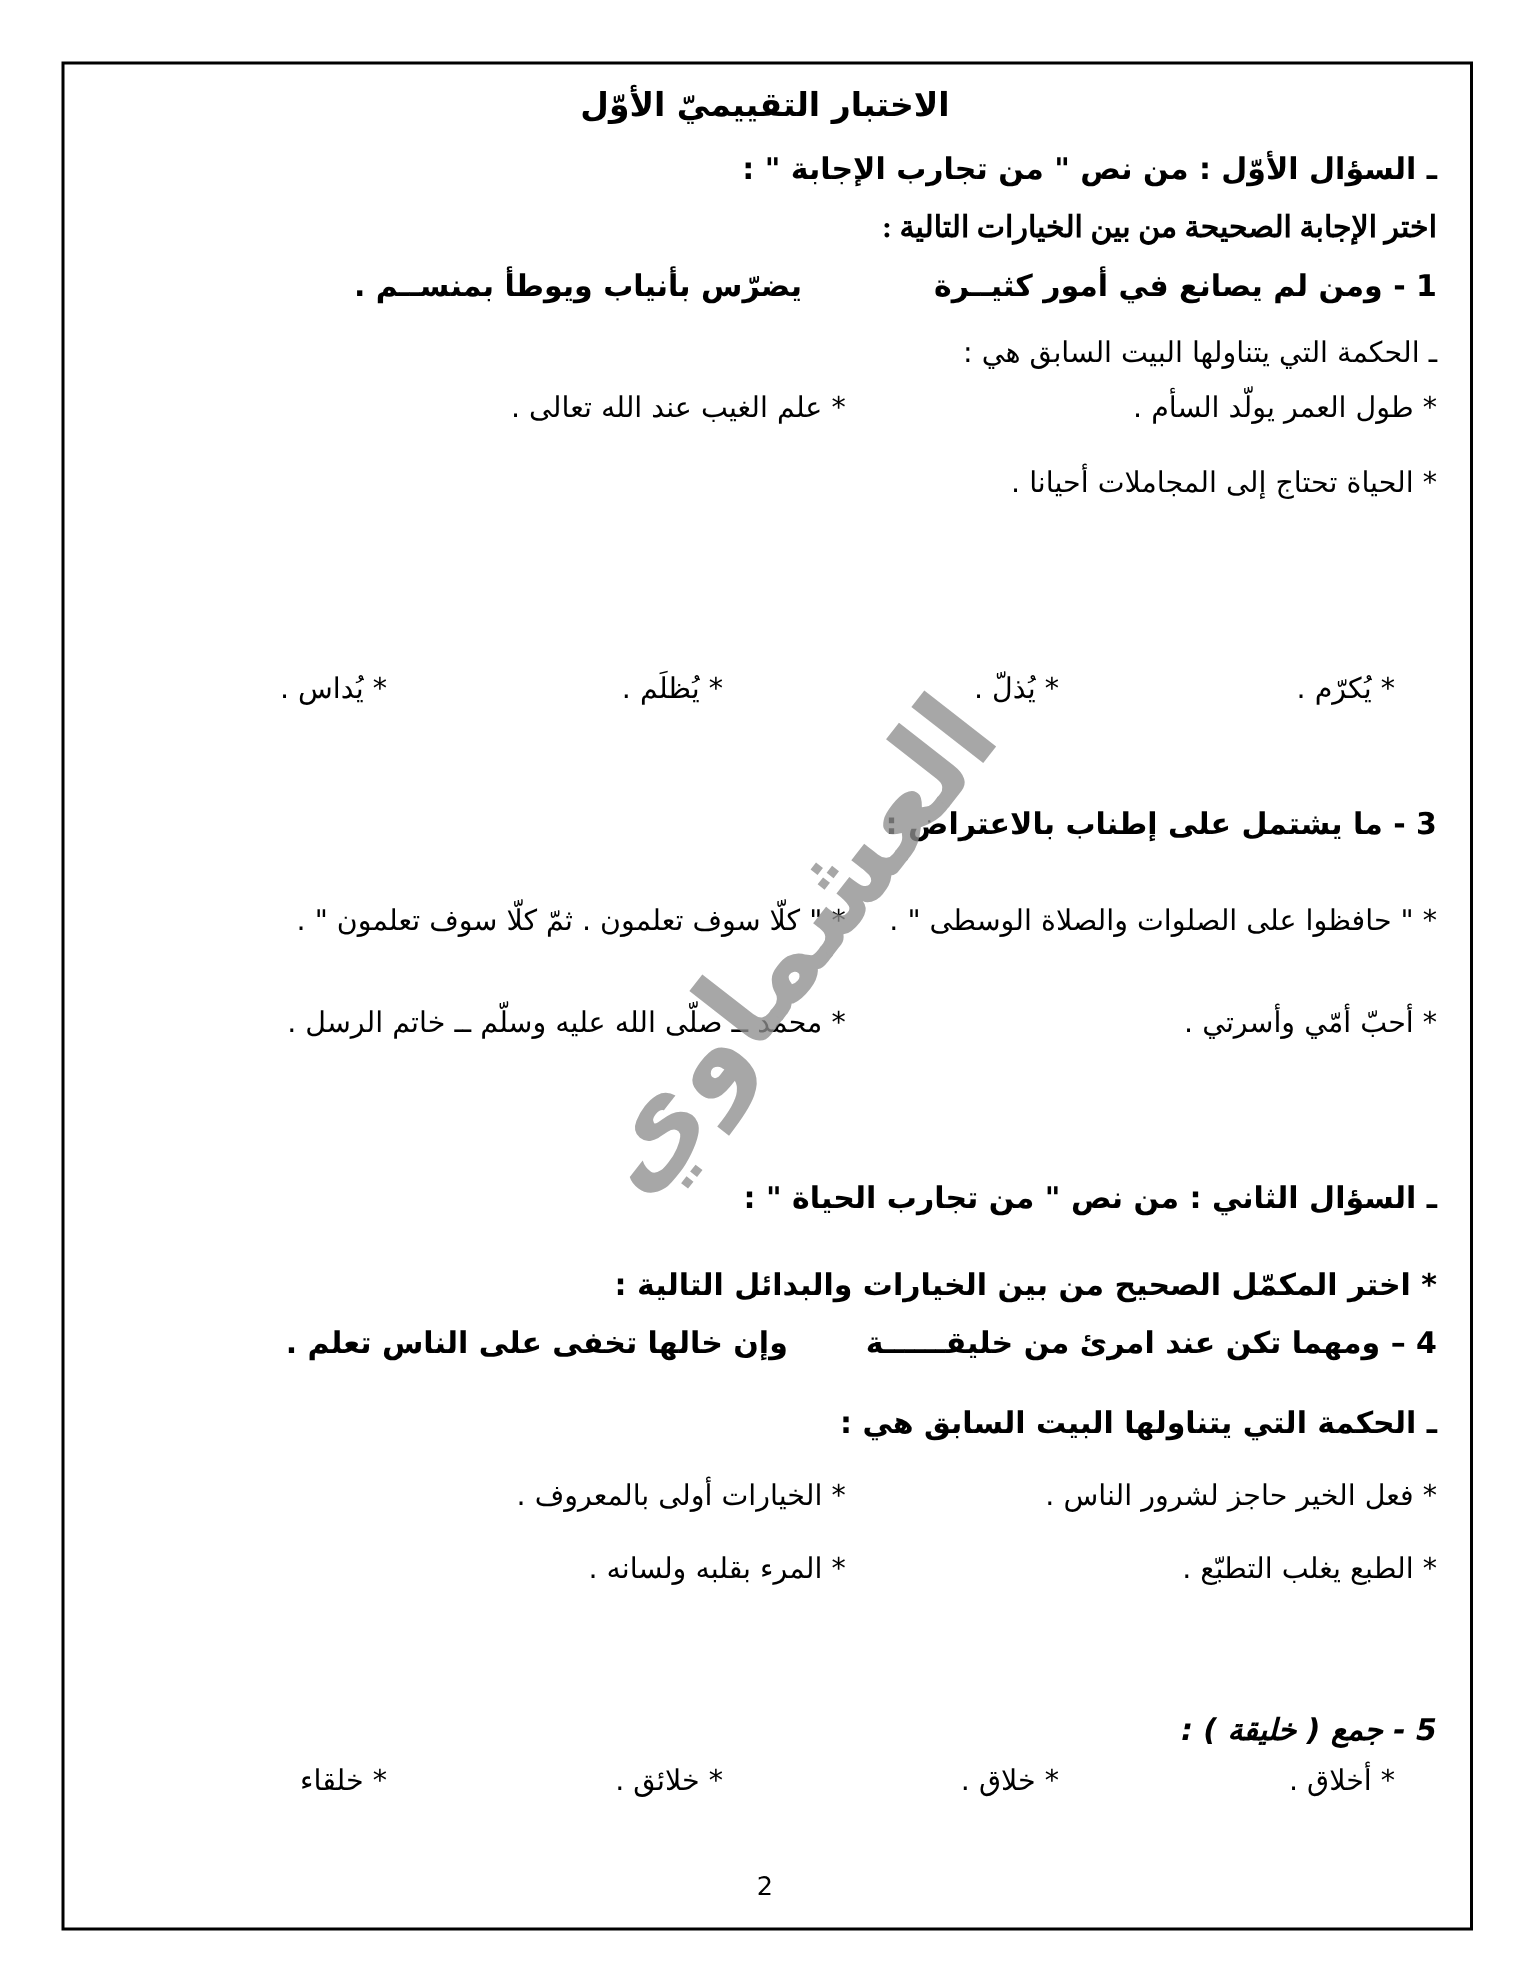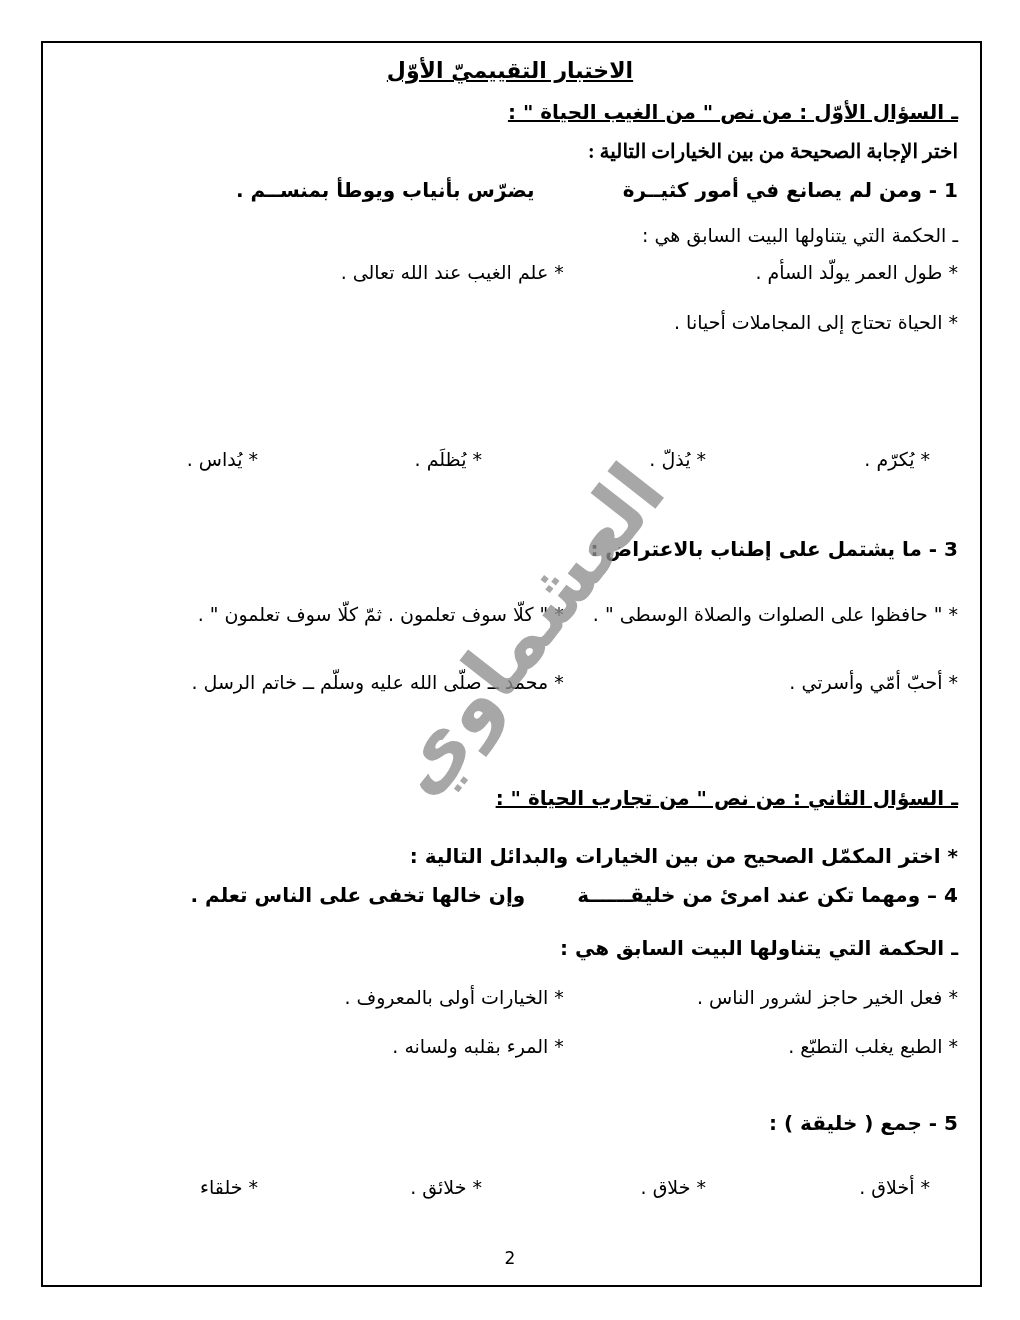--- a/index.html
+++ b/index.html
@@ -17,21 +17,21 @@
     border:2px solid #000;
   }
   .ln{
     position:absolute;
     right:62px;left:62px;
     direction:rtl;
     text-align:right;
     white-space:nowrap;
   }
   .bold{font-weight:bold;}
-  .u{text-decoration:underline;}
+  .u{}
   .center{text-align:center;}
   .sz-title{font-size:22px;}
   .sz-h{font-size:20px;}
   .sz-b{font-size:19px;}
   .row2{display:flex;}
   .row2 .c1{width:44%;text-align:right;}
   .row2 .c2{width:56%;text-align:right;}
   .row4{display:flex;}
   .row4 .c{width:25%;text-align:right;padding-right:0;box-sizing:border-box;}
   .row4 .c{padding-right:28px;}
@@ -64,21 +64,21 @@
 </head>
 <body>
 
 <div class="page">
   <div class="frame"></div>
 
   <div class="watermark">العشماوي</div>
 
   <div class="ln center sz-title bold" style="top:58px;"><span class="u">الاختبار التقييميّ الأوّل</span></div>
 
-  <div class="ln sz-h bold" style="top:100px;"><span class="u">ـ السؤال الأوّل : من نص " من الغيب الحياة " :</span></div>
+  <div class="ln sz-h bold" style="top:100px;"><span class="u">ـ السؤال الأوّل : من نص " من تجارب الإجابة " :</span></div>
 
   <div class="ln sz-h bold" style="top:139px;font-family:Liberation Serif, serif;">اختر الإجابة الصحيحة من بين الخيارات التالية :</div>
 
   <div class="ln sz-h bold" style="top:178px;">
     <span>1 - ومن لم يصانع في أمور كثيــرة</span><span class="vgap1"></span><span>يضرّس بأنياب ويوطأ بمنســم .</span>
   </div>
 
   <div class="ln sz-b" style="top:224px;">ـ الحكمة التي يتناولها البيت السابق هي :</div>
 
   <div class="ln sz-b row2" style="top:261px;">
@@ -119,21 +119,21 @@
 
   <div class="ln sz-b row2" style="top:986px;">
     <span class="c1">* فعل الخير حاجز لشرور الناس .</span>
     <span class="c2">* الخيارات أولى بالمعروف .</span>
   </div>
   <div class="ln sz-b row2" style="top:1035px;">
     <span class="c1">* الطبع يغلب التطبّع .</span>
     <span class="c2">* المرء بقلبه ولسانه .</span>
   </div>
 
-  <div class="ln sz-h bold" style="top:1111px;">5 - جمع ( خليقة ) :</div>
+  <div class="ln sz-h bold" style="top:1141px;font-style:italic;">5 - جمع ( خليقة ) :</div>
   <div class="ln sz-b row4" style="top:1176px;">
     <span class="c">* أخلاق .</span>
     <span class="c">* خلاق .</span>
     <span class="c">* خلائق .</span>
     <span class="c">* خلقاء</span>
   </div>
 
   <div class="pagenum">2</div>
 </div>
 

